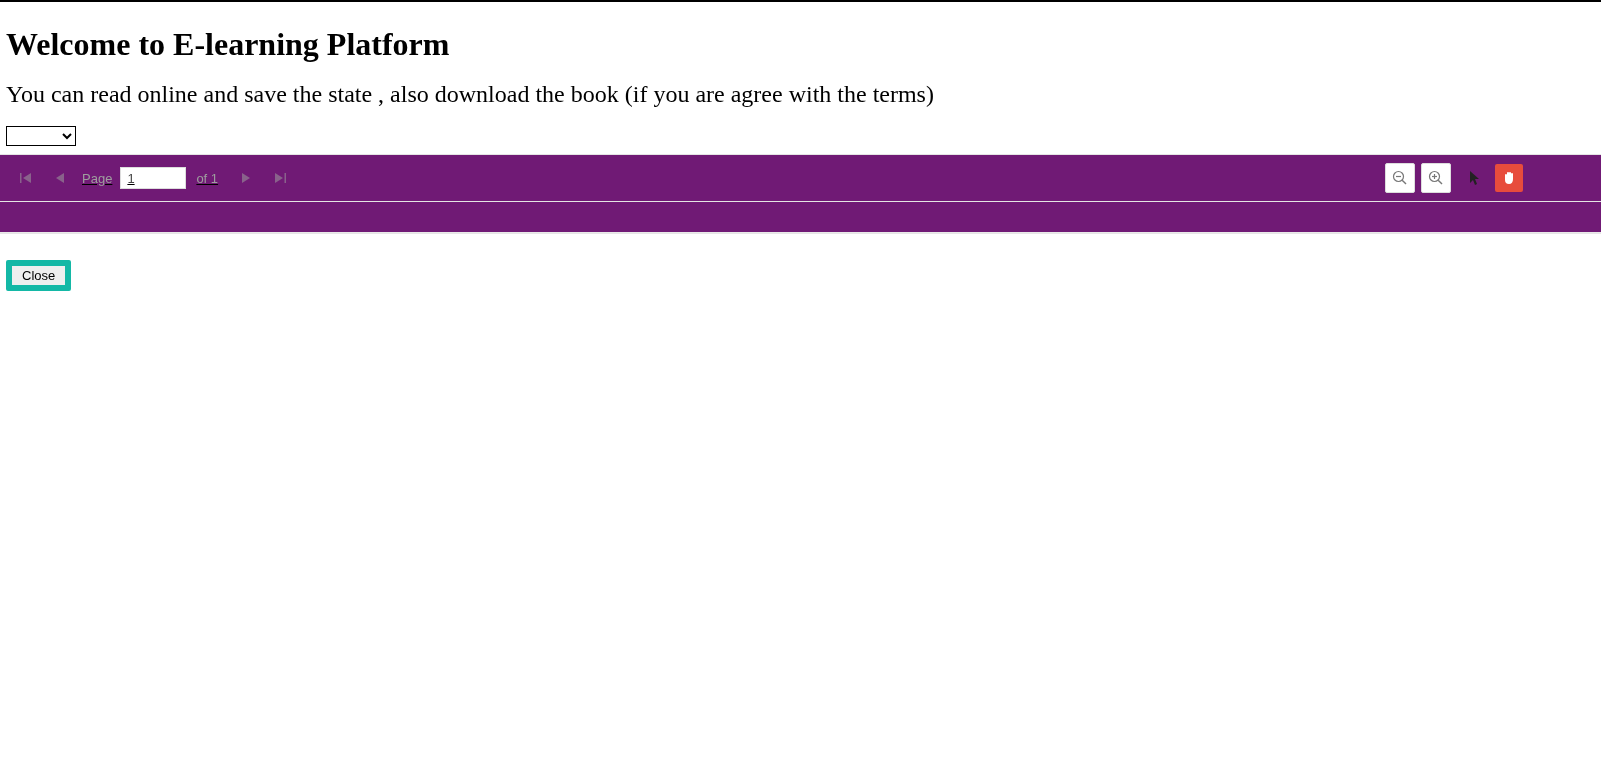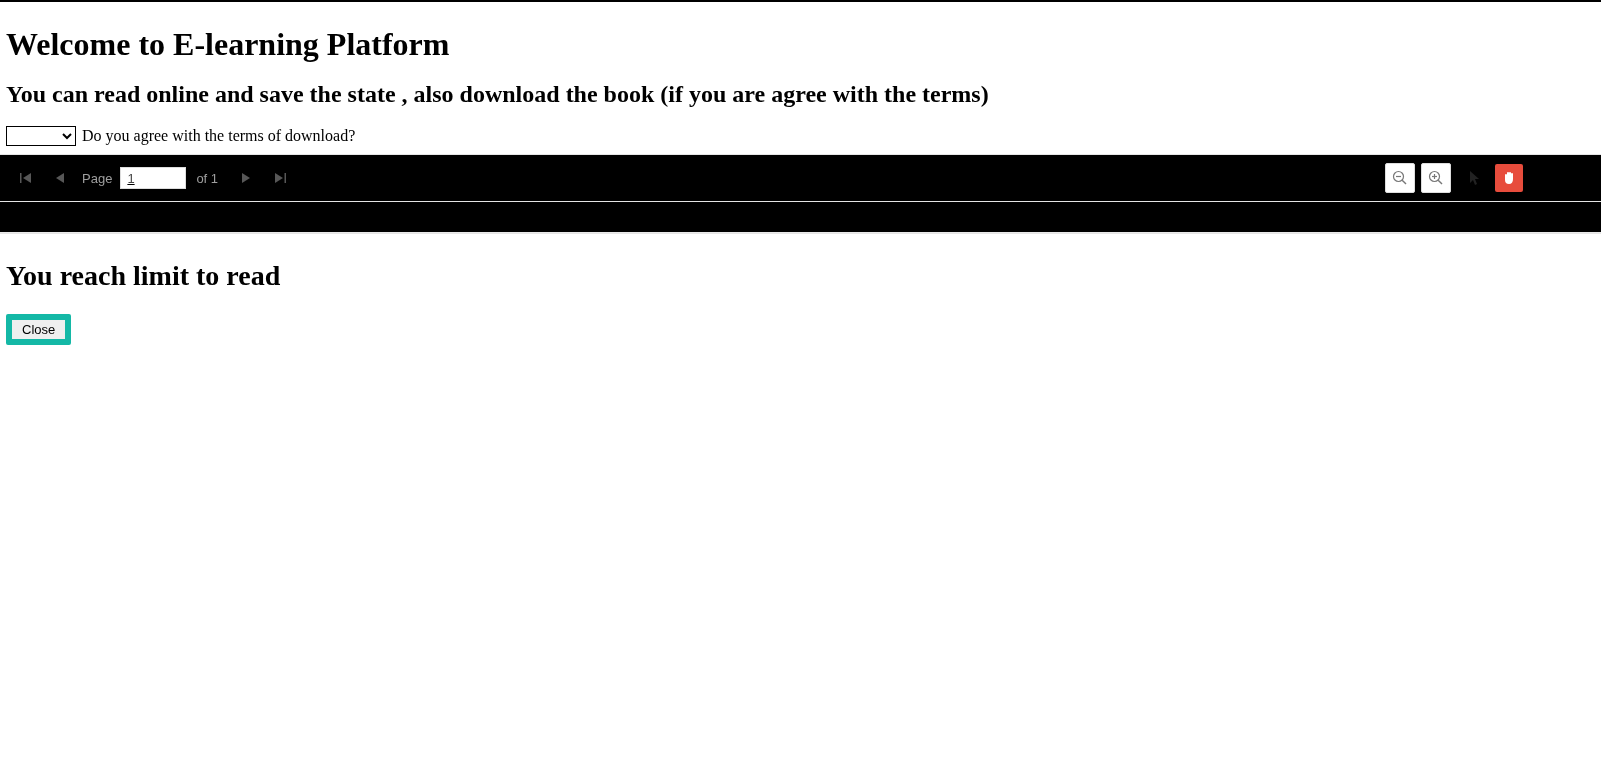--- a/index.html
+++ b/index.html
@@ -1,21 +1,21 @@
 <!DOCTYPE html>
 <html><head>
 <meta charset="utf-8">
 <style>
   html,body{margin:0;padding:0;font-family:"Times New Roman",serif;color:#000;background:#fff;}
   body{border-top:2px solid #000;width:1601px;}
   h1{font-size:32px;font-weight:bold;margin:24px 0 18px 6px;}
-  h2{font-size:24px;font-weight:bold;margin:0 0 18px 6px;}
+  h2{font-size:24px;font-weight:normal;margin:0 0 18px 6px;}
   .terms-row{margin:0 0 8px 6px;font-size:16px;display:flex;align-items:center;gap:6px;}
   select{font-size:13px;height:20px;width:70px;border:1px solid #000;background:#fff;}
-  .viewer{background:#000000;border-top:1px solid #e5e5e5;border-bottom:1px solid #e5e5e5;text-decoration:underline;}
+  .viewer{background:#701a75;border-top:1px solid #e5e5e5;border-bottom:1px solid #e5e5e5;text-decoration:underline;}
   .toolbar{display:flex;align-items:center;height:46px;border-bottom:1px solid #e5e5e5;padding:0 8px;font-family:Arial,Helvetica,sans-serif;font-size:13px;color:#9e9e9e;}
   .nav-group{display:flex;align-items:center;gap:18px;margin-left:10px;}
   .nav-btn{width:16px;height:16px;display:flex;align-items:center;justify-content:center;cursor:default;opacity:.55;}
   .page-label{margin-left:14px;margin-right:8px;color:#9e9e9e;}
   .page-input{width:52px;height:20px;border:1px solid #ddd;background:#fff;color:#444;text-align:left;padding:0 6px;font-size:13px;}
   .of-label{margin-left:10px;color:#9e9e9e;}
   .spacer{flex:1;}
   .tool-group{display:flex;align-items:center;gap:6px;margin-right:10px;}
   .tool-btn{width:28px;height:28px;display:flex;align-items:center;justify-content:center;border-radius:2px;}
   .tool-btn.framed{border:1px solid #ddd;background:#fff;}
@@ -27,21 +27,20 @@
   .close-btn{font-family:Arial,Helvetica,sans-serif;font-size:13px;padding:2px 10px;margin-left:6px;border:6px solid #14b8a6;background:#efefef;border-radius:2px;cursor:pointer;}
 </style>
 </head>
 <body>
 
 <h1>Welcome to E-learning Platform</h1>
 <h2>You can read online and save the state , also download the book (if you are agree with the terms)</h2>
 
 <div class="terms-row">
   <select value=""></select>
-  <span>Do you agree with the terms of download?</span>
 </div>
 
 <div class="viewer">
   <div class="toolbar">
 
     <div class="nav-group">
       <span class="nav-btn">
         <svg width="12" height="12" viewBox="0 0 12 12">
             <rect x="0" y="1" width="1.5" height="10" fill="#9e9e9e"></rect>
             <polygon points="11,1 11,11 3,6" fill="#9e9e9e"></polygon>
@@ -104,15 +103,14 @@
           </svg>
       </span>
     </div>
 
     <div style="width:60px;"></div>
   </div>
   <div class="viewer-body"></div>
 </div>
 
 <div class="limit-section">
-  <h2 class="limit">You reach limit to read</h2>
   <button class="close-btn">Close</button>
 </div>
 
 </body></html>

